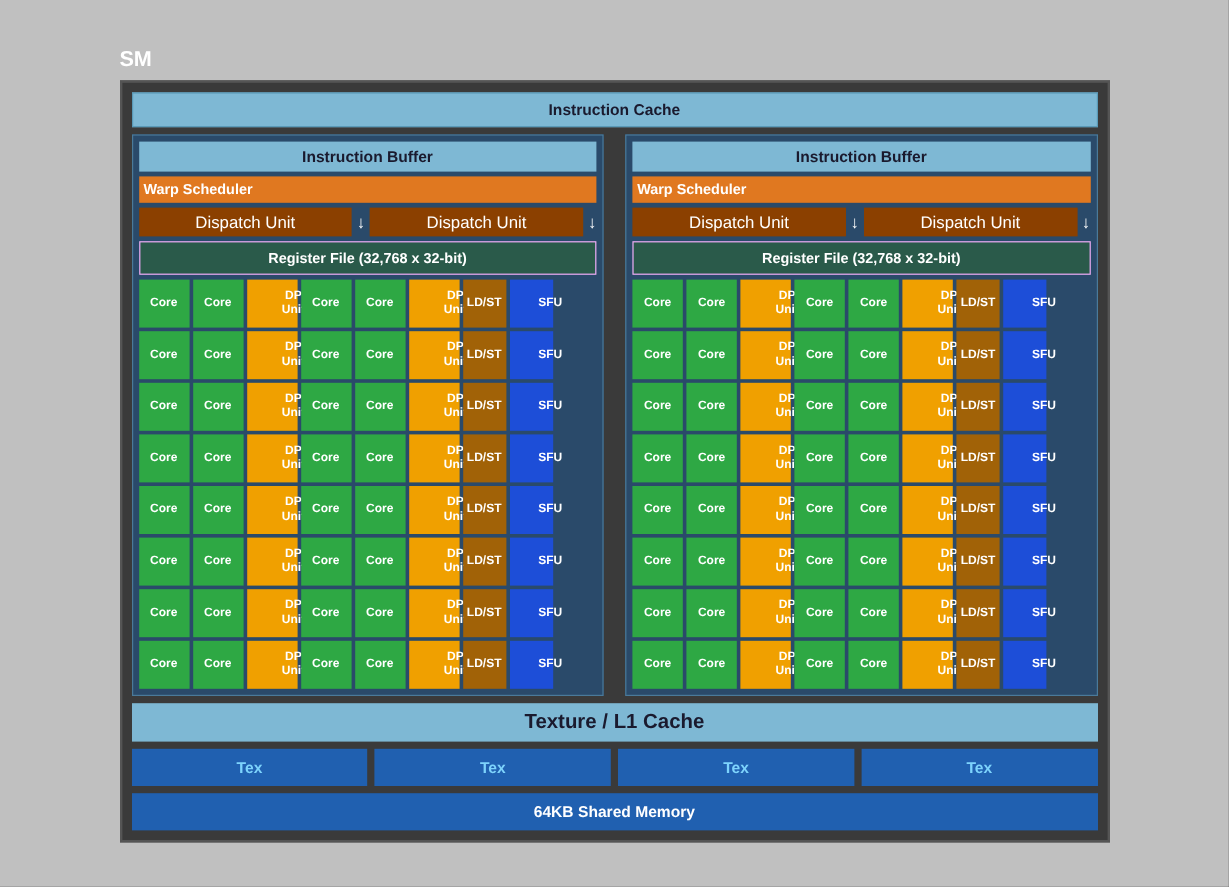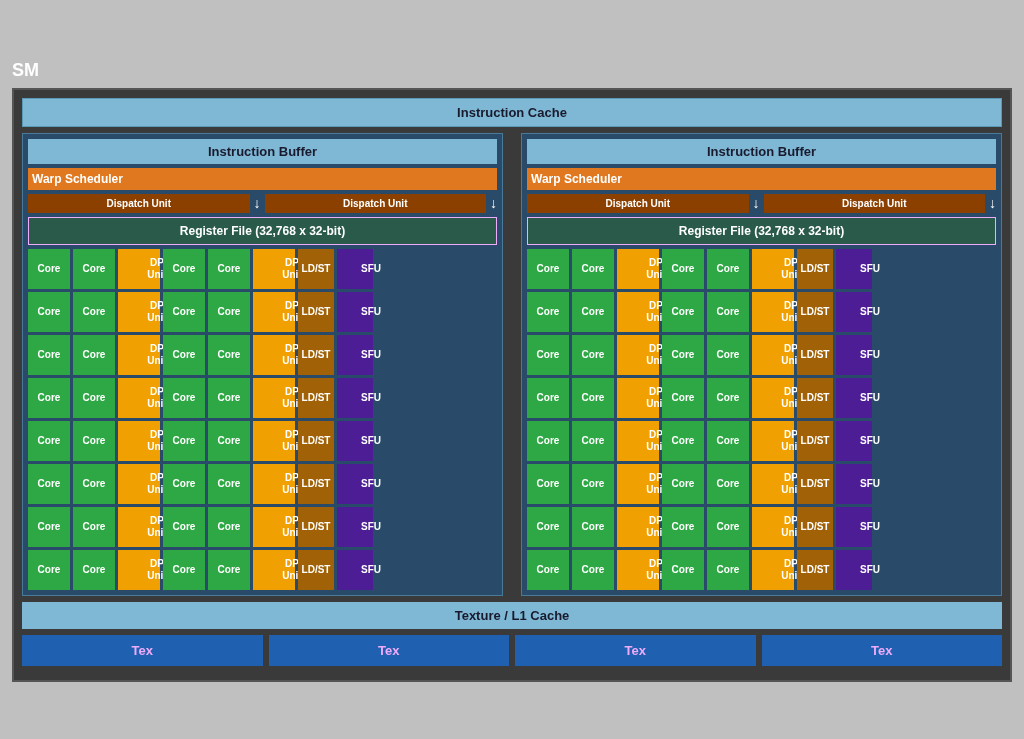--- a/index.html
+++ b/index.html
@@ -9,21 +9,21 @@
       display: flex;
       justify-content: center;
       align-items: center;
       min-height: 739px;
       width: 1024px;
     }
     .sm-container {
       background: #3a3a3a;
       border: 2px solid #555;
       padding: 8px;
-      width: 1000px;
+      width: 825px;
       position: relative;
     }
     .sm-label {
       color: white;
       font-weight: bold;
       font-size: 18px;
       position: absolute;
       top: -28px;
       left: 0;
     }
@@ -69,22 +69,22 @@
     }
     .dispatch-row {
       display: flex;
       gap: 4px;
       align-items: center;
       justify-content: space-around;
     }
     .dispatch-unit {
       background: #8b4000;
       color: white;
-      font-size: 10px;
-      font-weight: bold;
+      font-size: 14px;
+      font-weight: normal;
       padding: 4px 0;
       text-align: center;
       flex: 1;
     }
     .dispatch-arrow {
       color: white;
       font-size: 14px;
       text-align: center;
       flex: 0 0 auto;
     }
@@ -127,43 +127,43 @@
       width: 42px;
       height: 40px;
       padding-left: 36px;
     }
     .cell-ldst {
       background: #a16207;
       width: 36px;
       height: 40px;
     }
     .cell-sfu {
-      background: #4c1d95;
+      background: #1d4ed8;
       width: 36px;
       height: 40px;
       padding-left: 32px;
     }
     .texture-l1 {
       background: #7eb8d4;
       text-align: center;
       padding: 6px;
-      font-size: 13px;
+      font-size: 17px;
       font-weight: bold;
       color: #1a1a2e;
       margin-bottom: 6px;
     }
     .tex-row {
       display: flex;
       gap: 6px;
       margin-bottom: 6px;
     }
     .tex-unit {
       flex: 1;
       background: #2060b0;
-      color: #f0abfc;
+      color: #7dd3fc;
       text-align: center;
       padding: 8px;
       font-size: 13px;
       font-weight: bold;
     }
     .shared-memory {
       background: #2060b0;
       text-align: center;
       padding: 8px;
       font-size: 13px;
@@ -387,15 +387,16 @@
 
     <div class="texture-l1">Texture / L1 Cache</div>
 
     <div class="tex-row">
       <div class="tex-unit">Tex</div>
       <div class="tex-unit">Tex</div>
       <div class="tex-unit">Tex</div>
       <div class="tex-unit">Tex</div>
     </div>
 
+    <div class="shared-memory">64KB Shared Memory</div>
 
   </div>
 </div>
 
 </body></html>

